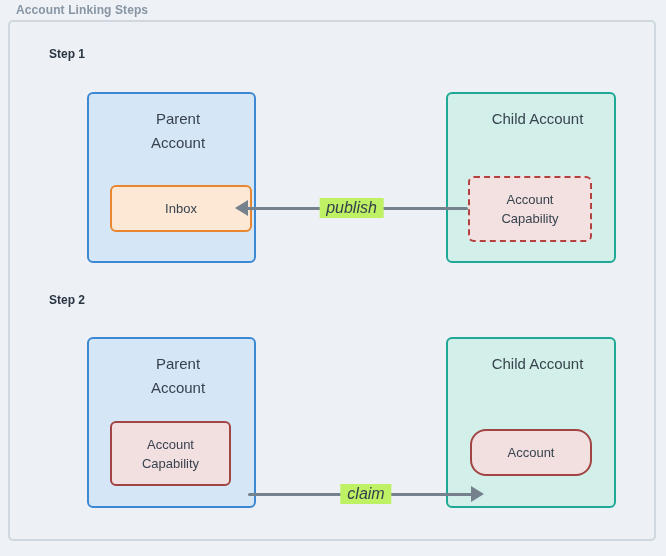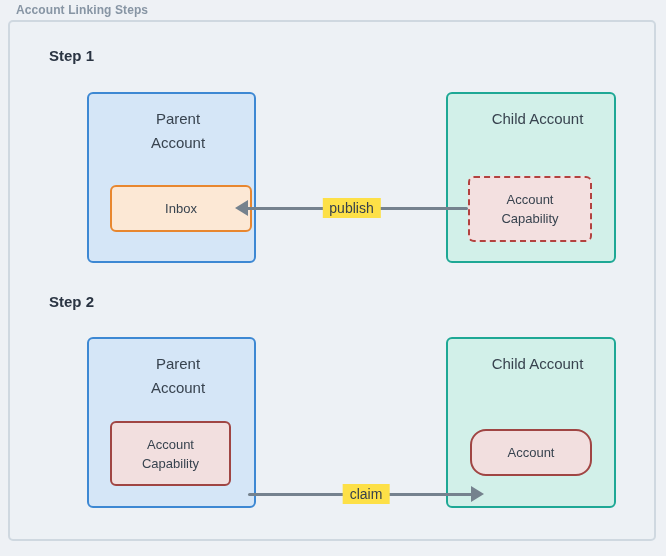--- a/index.html
+++ b/index.html
@@ -33,21 +33,21 @@
     width: 648px;
     height: 521px;
     box-sizing: border-box;
     border: 2px solid #cfd8e0;
     border-radius: 5px;
     background: #edf1f5;
   }
 
   .step-label {
     position: absolute;
-    font-size: 15px;
+    font-size: 12px;
     font-weight: 700;
     color: #2a3442;
   }
   .step-label.s1 { left: 49px; top: 47px; }
   .step-label.s2 { left: 49px; top: 293px; }
 
   .acct-box {
     position: absolute;
     box-sizing: border-box;
     border-radius: 6px;
@@ -145,26 +145,27 @@
   }
   .arrow .head.right {
     right: 0;
     border-left: 13px solid #75828e;
   }
   .arrow .arrow-label {
     position: absolute;
     top: -1px;
     left: 50%;
     transform: translateX(-50%);
-    background: #fde047;
+    background: #bef264;
     padding: 0 7px;
-    font-size: 14px;
+    font-size: 16px;
     line-height: 20px;
     color: #353f4c;
     white-space: nowrap;
+    font-style: italic;
   }
   .arrow.a1 { left: 235px; top: 199px; width: 233px; }
   .arrow.a1 .line { left: 11px; right: 0; }
   .arrow.a2 { left: 248px; top: 445px; width: 236px; margin-top: 40px; }
   .arrow.a2 .line { left: 0; right: 11px; }
 </style>
 </head>
 <body>
 
 <div class="frame-label">Account Linking Steps</div>

